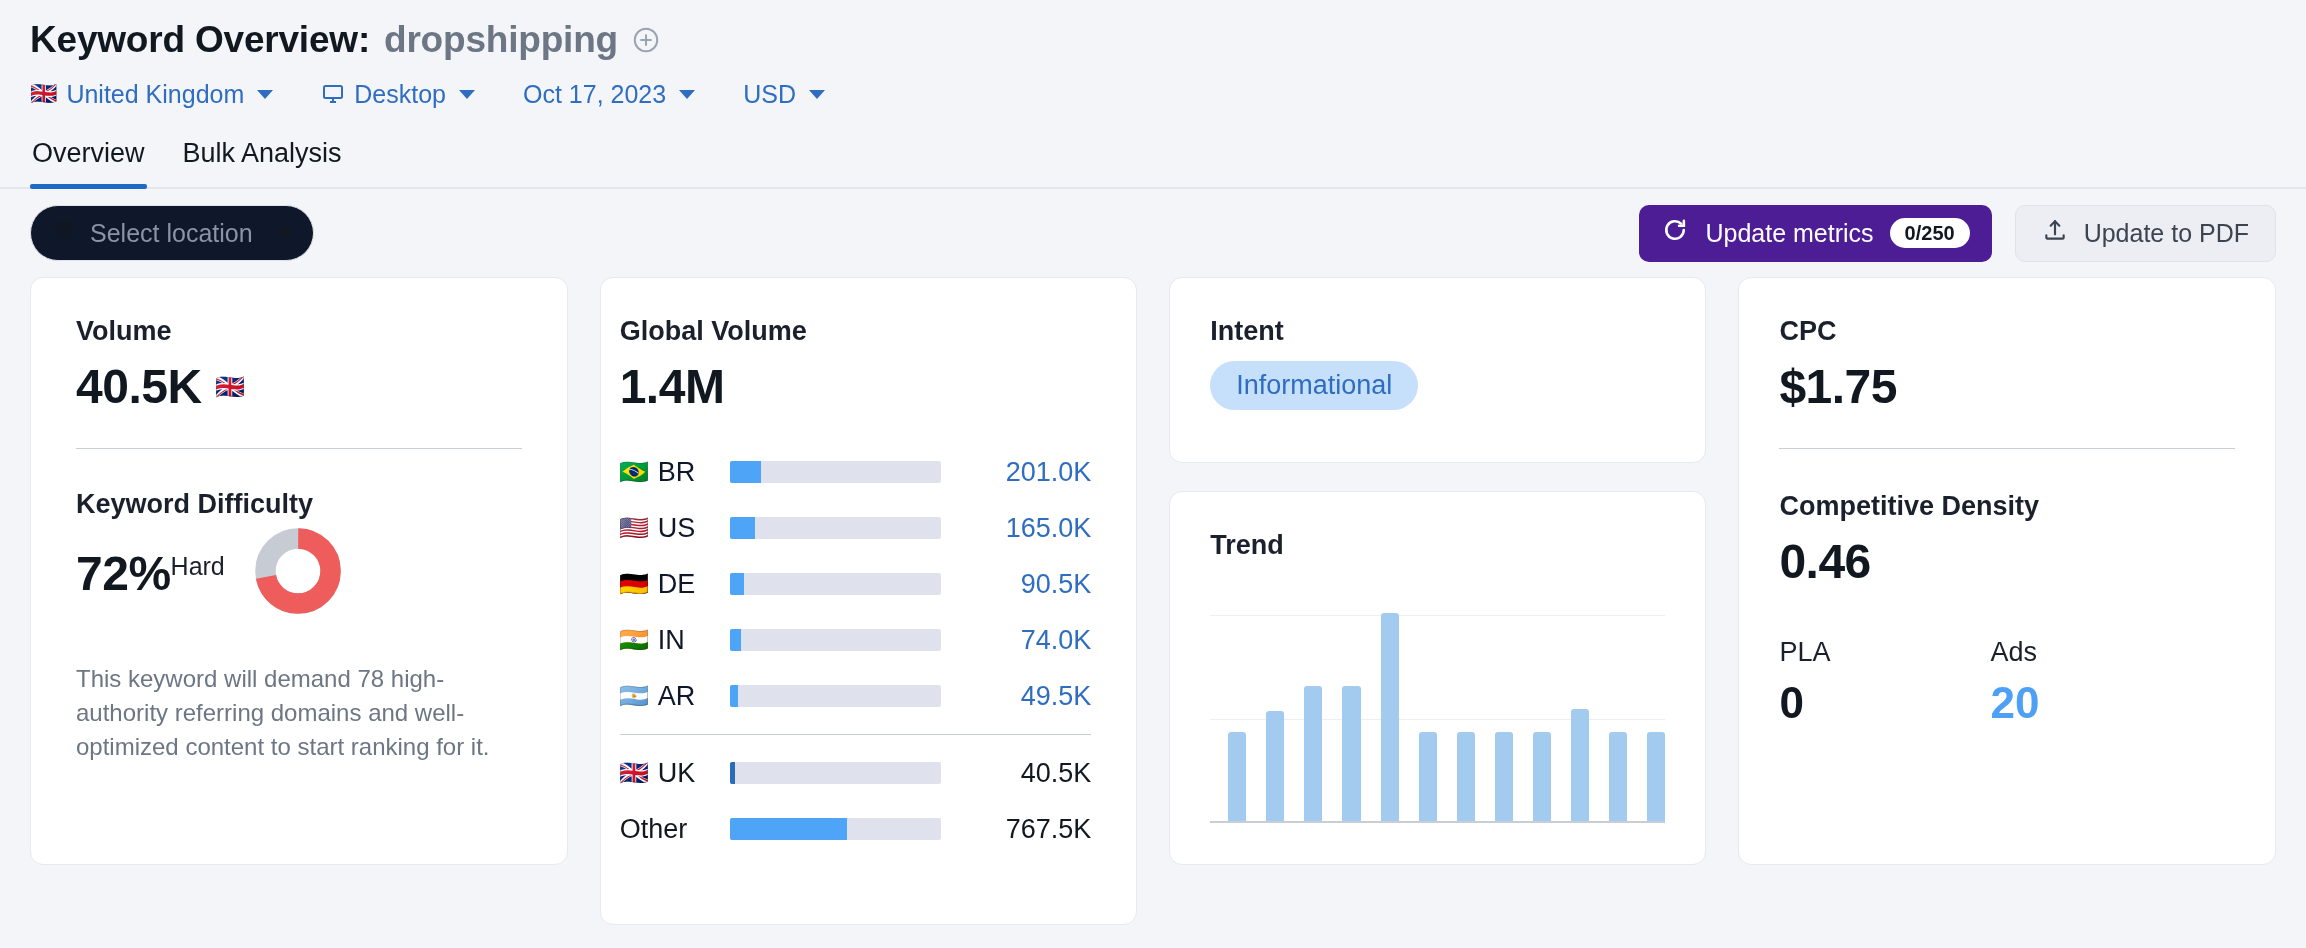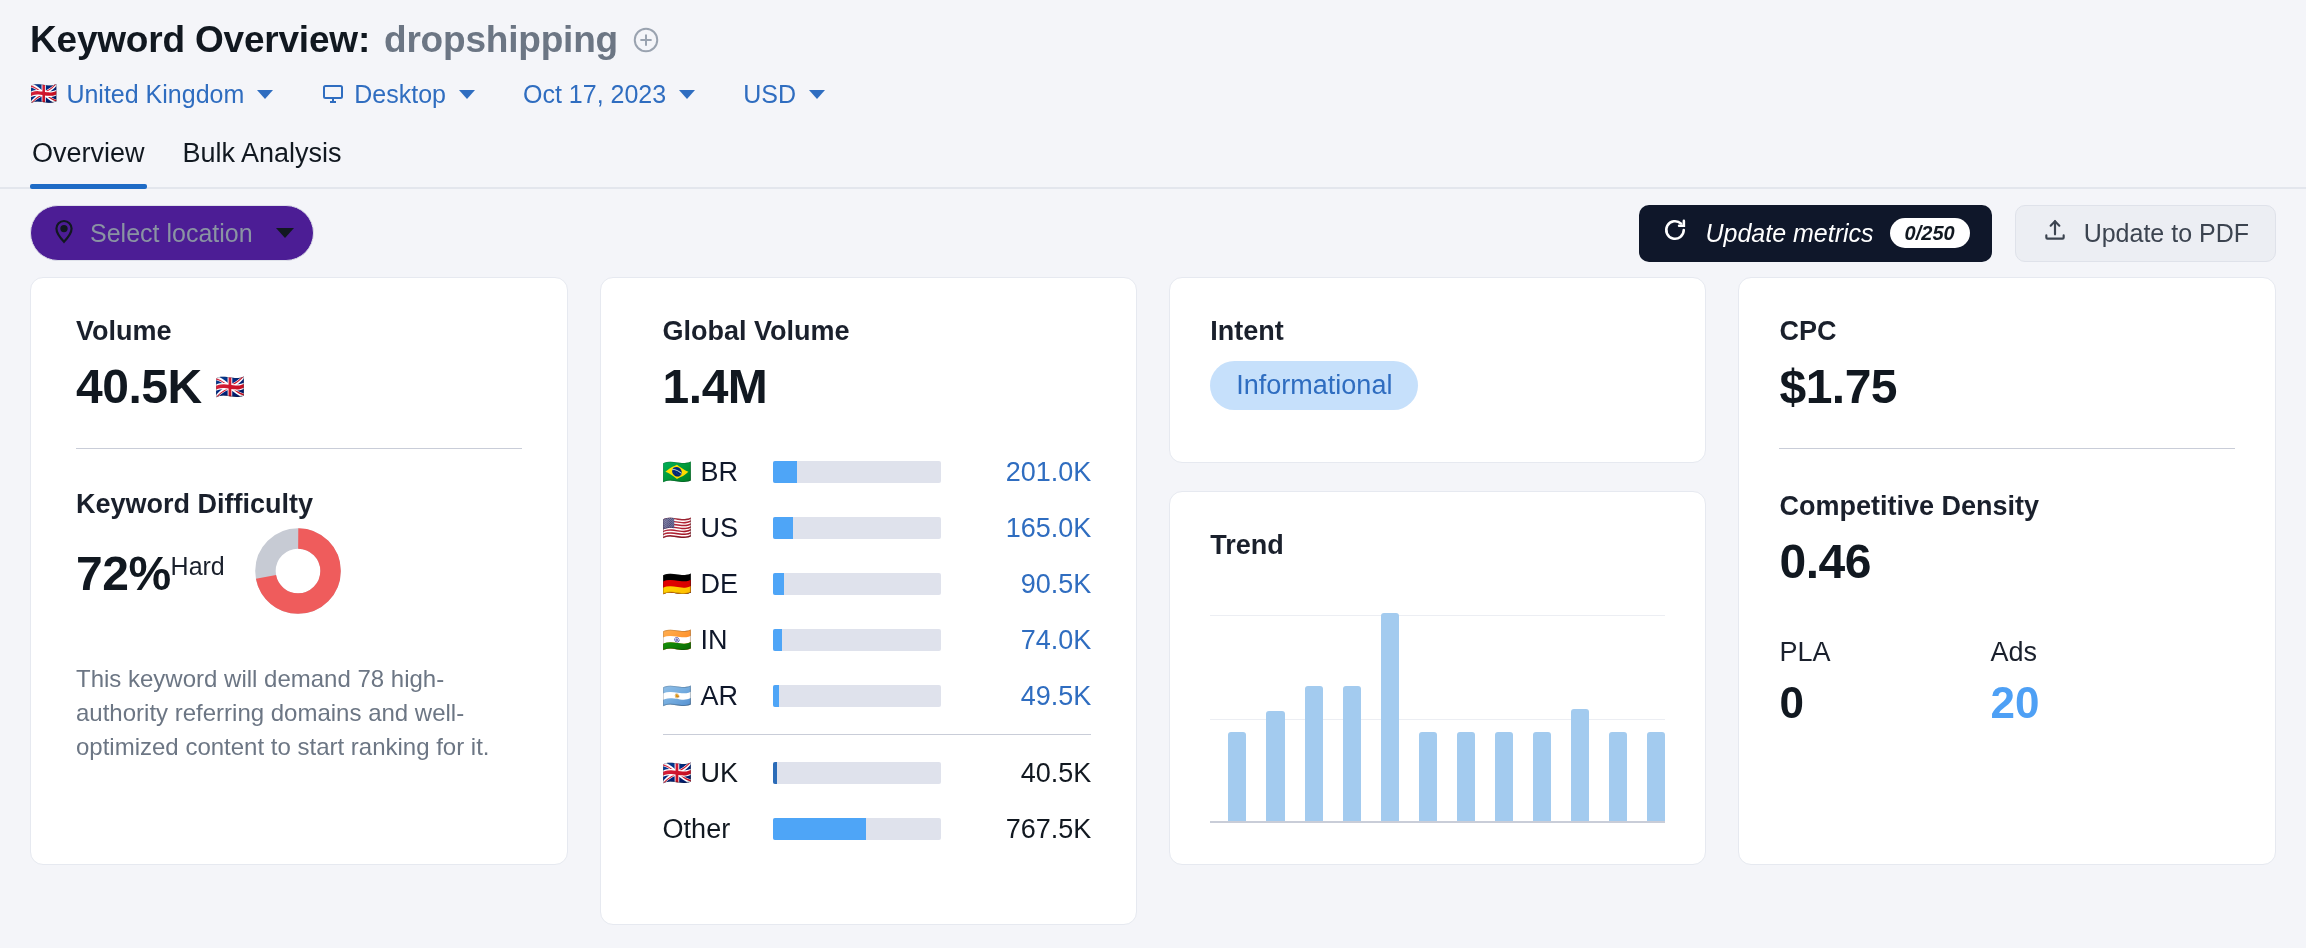--- a/index.html
+++ b/index.html
@@ -26,34 +26,34 @@
   .monitor-icon { display: inline-flex; }
 
   
   .tabs-bar { position: relative; padding: 0 30px; margin-top: 14px; border-bottom: 2px solid #e3e6ed; }
   .tabs { display: flex; gap: 34px; }
   .tab { font-size: 27px; color: #111820; padding: 6px 2px 18px 2px; cursor: pointer; position: relative; }
   .tab.active::after { content: ""; position: absolute; left: 0; right: 0; bottom: -2px; height: 5px; background: #1e6bc6; border-radius: 2px; }
 
   
   .toolbar { display: flex; align-items: center; justify-content: space-between; padding: 0 30px; height: 88px; }
-  .select-location { display: flex; align-items: center; gap: 13px; height: 56px; padding: 0 19px 0 20px; border: 1px solid #dfe2ea; border-radius: 28px; background: #4c1d95; cursor: pointer; }
+  .select-location { display: flex; align-items: center; gap: 13px; height: 56px; padding: 0 19px 0 20px; border: 1px solid #dfe2ea; border-radius: 28px; background: #0f172a; cursor: pointer; }
   .select-location .sl-label { font-size: 25px; color: #8a94a3; }
   .sl-caret { width: 0; height: 0; border-left: 9px solid transparent; border-right: 9px solid transparent; border-top: 10px solid #111820; margin-left: 10px; }
 
   .toolbar-right { display: flex; align-items: center; gap: 23px; }
-  .btn-update { display: flex; align-items: center; gap: 16px; height: 57px; padding: 0 22px 0 22px; background: #0f172a; border-radius: 10px; color: #fff; font-size: 25px; cursor: pointer; border: none; font-style: italic; }
+  .btn-update { display: flex; align-items: center; gap: 16px; height: 57px; padding: 0 22px 0 22px; background: #4c1d95; border-radius: 10px; color: #fff; font-size: 25px; cursor: pointer; border: none; }
   .badge-count { background: #fff; color: #111820; font-size: 20px; font-weight: 700; border-radius: 16px; padding: 5px 15px; line-height: 1; }
   .btn-export { display: flex; align-items: center; gap: 16px; height: 57px; padding: 0 26px; background: #eceef3; border: 1px solid #dfe2ea; border-radius: 10px; color: #3c4450; font-size: 25px; cursor: pointer; }
 
   
   .cards { display: flex; gap: 32px; padding: 0 30px; align-items: flex-start; }
   .card { background: #fff; border: 1px solid #e6e9f0; border-radius: 13px; }
   .card-vol { width: 540px; height: 588px; padding: 38px 45px 0 45px; }
-  .card-global { width: 540px; height: 648px; padding: 38px 45px 0 62px; }
+  .card-global { width: 540px; height: 648px; padding: 38px 45px 0 19px; }
   .col-mid { display: flex; flex-direction: column; gap: 28px; width: 540px; }
   .card-intent { height: 186px; padding: 38px 40px 0 40px; }
   .card-trend { height: 374px; padding: 38px 40px 0 40px; }
   .card-cpc { width: 540px; height: 588px; padding: 38px 40px 0 40px; }
 
   .card-label { font-size: 27px; color: #1a202c; font-weight: 700; }
   .card-value { font-size: 48px; font-weight: 700; color: #111820; letter-spacing: -0.5px; margin-top: 12px; display: flex; align-items: center; gap: 14px; }
   .card-value .flag-sm { font-size: 24px; }
   .divider { height: 1px; background: #c9cdd8; margin: 34px 0 0 0; }
 

